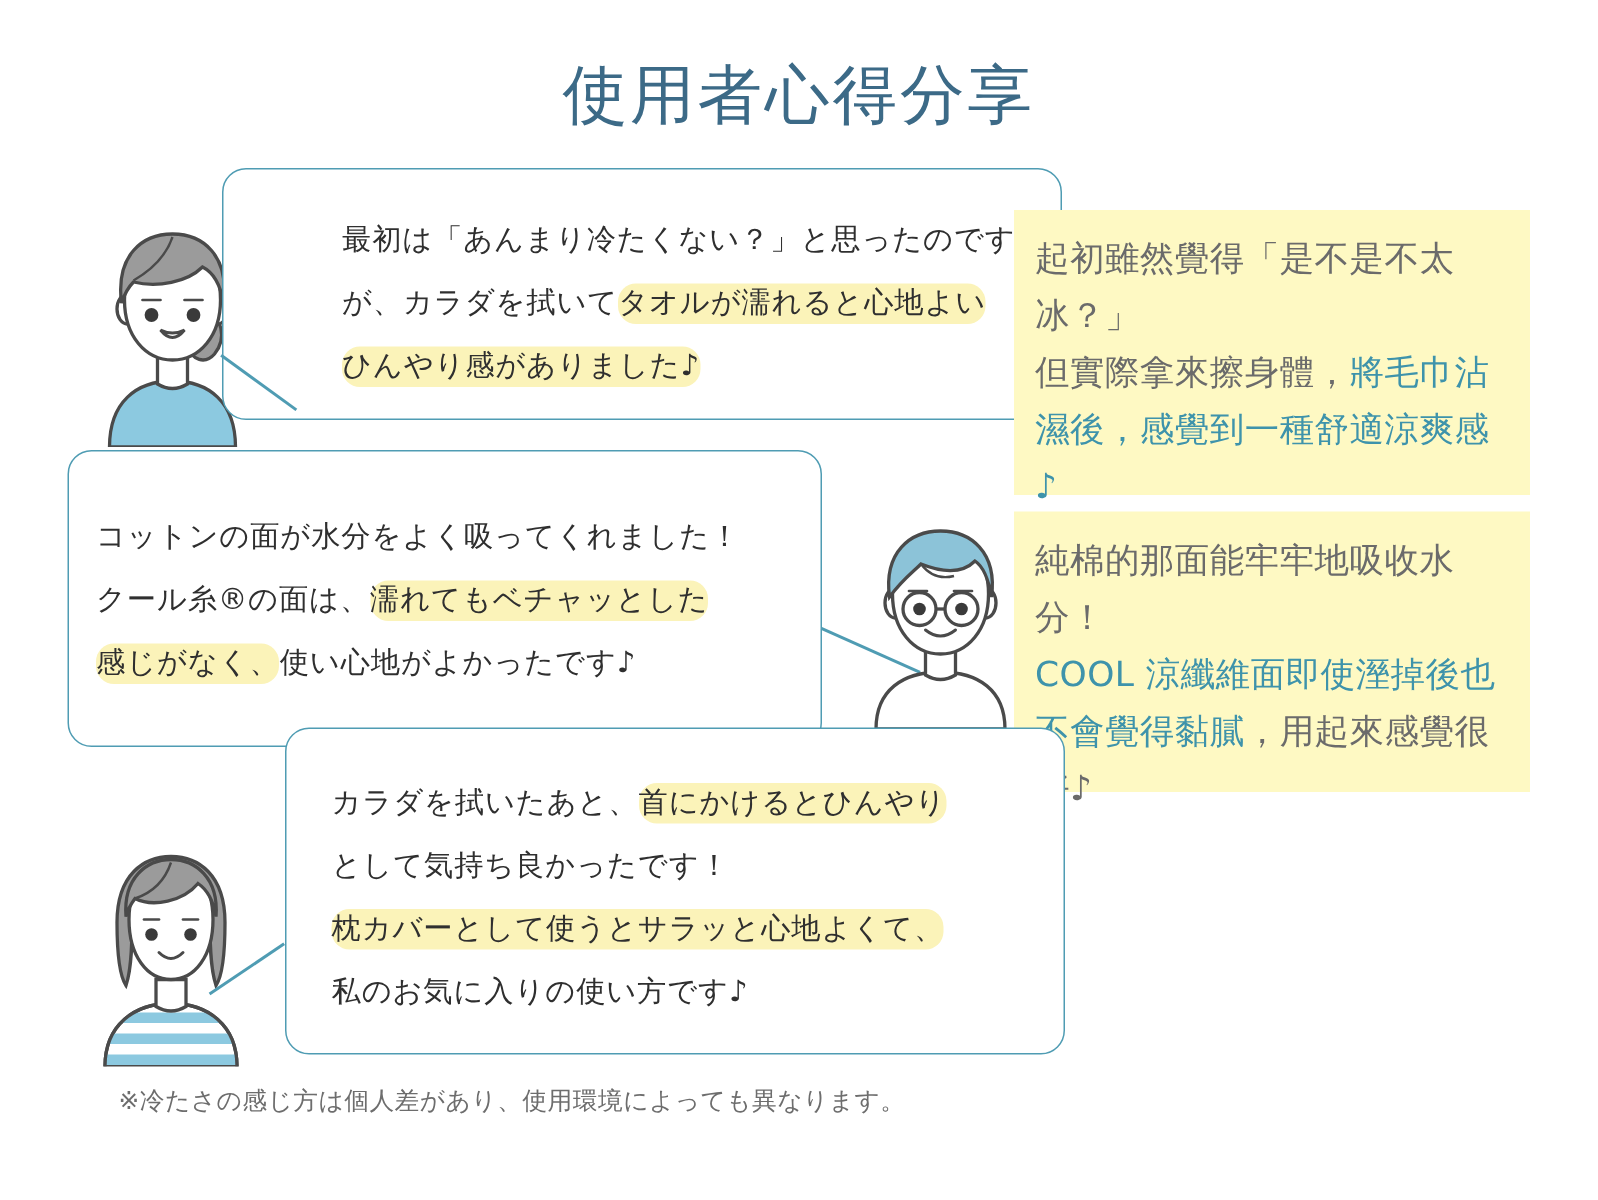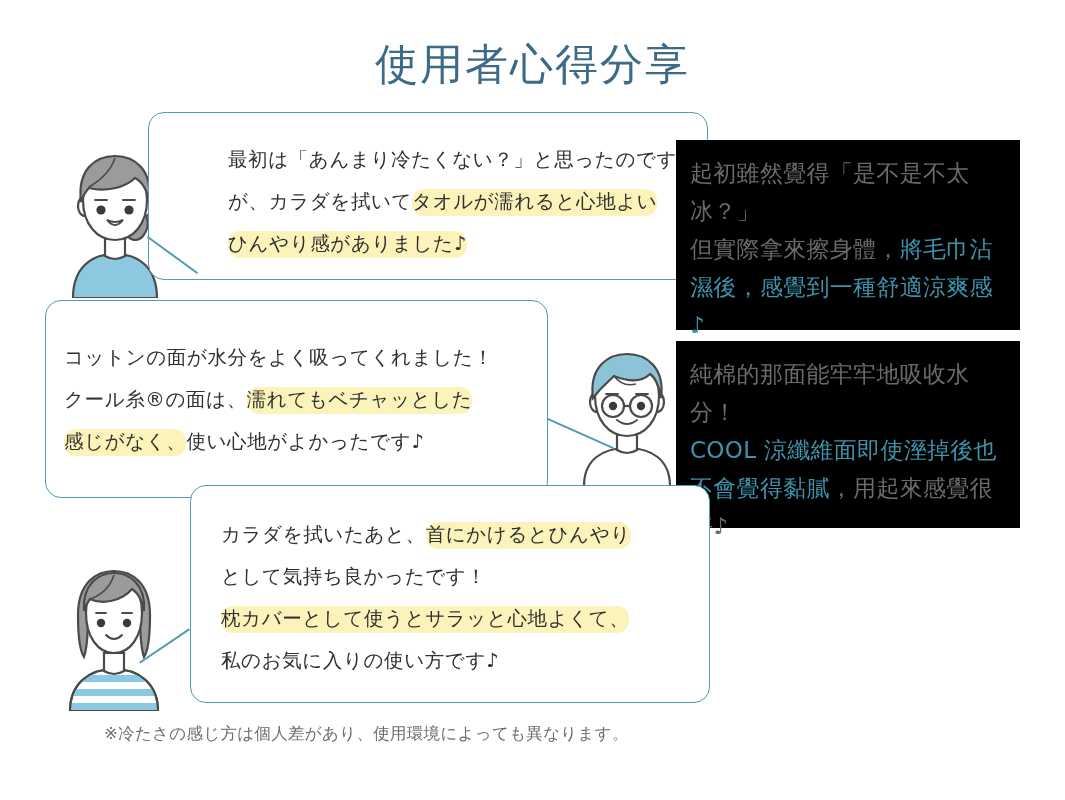--- a/index.html
+++ b/index.html
@@ -77,21 +77,21 @@
   }
   #tail1 { left: 148px; top: 236px; width: 62px; transform: rotate(36deg); }
   #tail2 { left: 548px; top: 418px; width: 72px; transform: rotate(24deg); }
   #tail3 { left: 190px; top: 630px; width: 60px; transform: rotate(146deg); }
 
   
   .yellow-panel {
     position: absolute;
     left: 676px;
     width: 344px;
-    background: #000000;
+    background: #fef9c3;
     box-sizing: border-box;
     padding: 14px 14px 12px 14px;
   }
   #panel1 { top: 140px; height: 190px; }
   #panel2 { top: 341px; height: 187px; }
   #panel3 { top: 542px; height: 187px; }
 
   .panel-text {
     color: #6b6b6b;
     font-size: 23px;
@@ -99,21 +99,21 @@
     letter-spacing: 0.3px;
     white-space: pre-wrap;
   }
   .tl {
     color: #3e93ab;
   }
 
   
   .footnote {
     position: absolute;
-    left: 104px;
+    left: 79px;
     top: 722px;
     font-size: 16.5px;
     line-height: 24px;
     letter-spacing: 0.3px;
     color: #6d6d6d;
     white-space: nowrap;
   }
 
   
   .avatar { position: absolute; }

